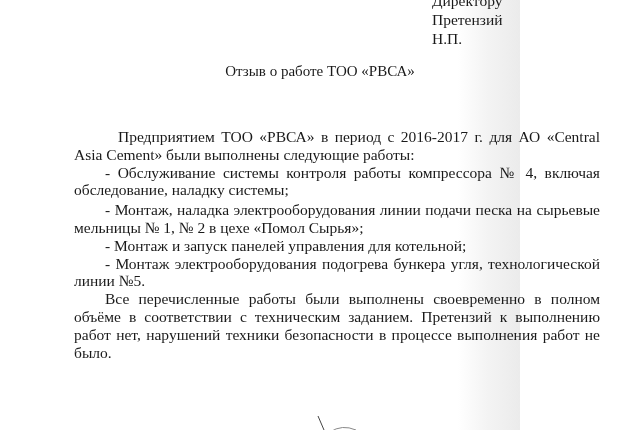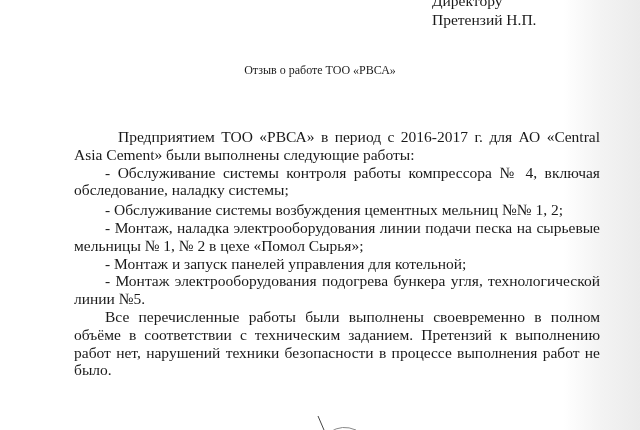--- a/index.html
+++ b/index.html
@@ -4,30 +4,30 @@
 <style>
   html, body { margin: 0; padding: 0; }
   body {
     width: 640px; height: 430px; overflow: hidden;
     background: #ffffff;
     font-family: "Liberation Serif", "DejaVu Serif", serif;
     color: #1a1a1a;
     position: relative;
   }
   .page {
-    position: absolute; left: 0; top: 0; width: 640px; height: 430px;
+    position: absolute; left: 0; top: 0; width: 520px; height: 430px;
     background: linear-gradient(90deg, #ffffff 0%, #ffffff 88%, #f3f3f3 94%, #ebebeb 100%);
   }
   .addressee {
     position: absolute; left: 432px; top: -9px;
     font-size: 15.5px; line-height: 19px;
   }
   .title {
     position: absolute; left: 0; width: 640px; top: 63px;
-    text-align: center; font-size: 12px; box-sizing: border-box;
+    text-align: center; font-size: 15px; box-sizing: border-box;
   }
   .body-text {
     position: absolute; left: 74px; top: 128px; width: 526px;
     font-size: 15.5px; line-height: 17.8px;
   }
   .para {
     margin: 0; text-align: justify; text-indent: 44px;
   }
   .para.item { text-indent: 31px; }
   .para.last { text-indent: 31px; }
@@ -45,21 +45,20 @@
     <div>Директору</div>
     <div>Претензий Н.П.</div>
   </div>
 
   <div class="title">Отзыв о работе ТОО «РВСА»</div>
 
   <div class="body-text">
     <p class="para">Предприятием ТОО «РВСА» в период с 2016-2017 г.  для   АО «Central Asia Cement»  были выполнены следующие работы:</p>
     <p class="para item">- Обслуживание системы контроля работы компрессора № 4, включая обследование, наладку системы;</p>
     <div class="gap"></div>
-    <p class="para item">- Обслуживание системы возбуждения цементных мельниц №№ 1, 2;</p>
     <p class="para item">- Монтаж, наладка электрооборудования линии подачи песка на сырьевые мельницы № 1, № 2 в цехе «Помол Сырья»;</p>
     <p class="para item">- Монтаж и запуск панелей управления для котельной;</p>
     <p class="para item">- Монтаж электрооборудования подогрева  бункера угля, технологической линии №5.</p>
     <p class="para last">Все перечисленные работы были выполнены своевременно в полном объёме в соответствии с техническим заданием. Претензий к выполнению работ нет, нарушений техники безопасности в процессе выполнения работ не было.</p>
   </div>
 
   <svg class="stamp-mark" viewBox="0 0 70 30">
     <path d="M18 2 L24 16" stroke="#444" stroke-width="1" fill="none"></path>
     <path d="M30 18 Q42 10 56 16" stroke="#888" stroke-width="1" fill="none"></path>
   </svg>

